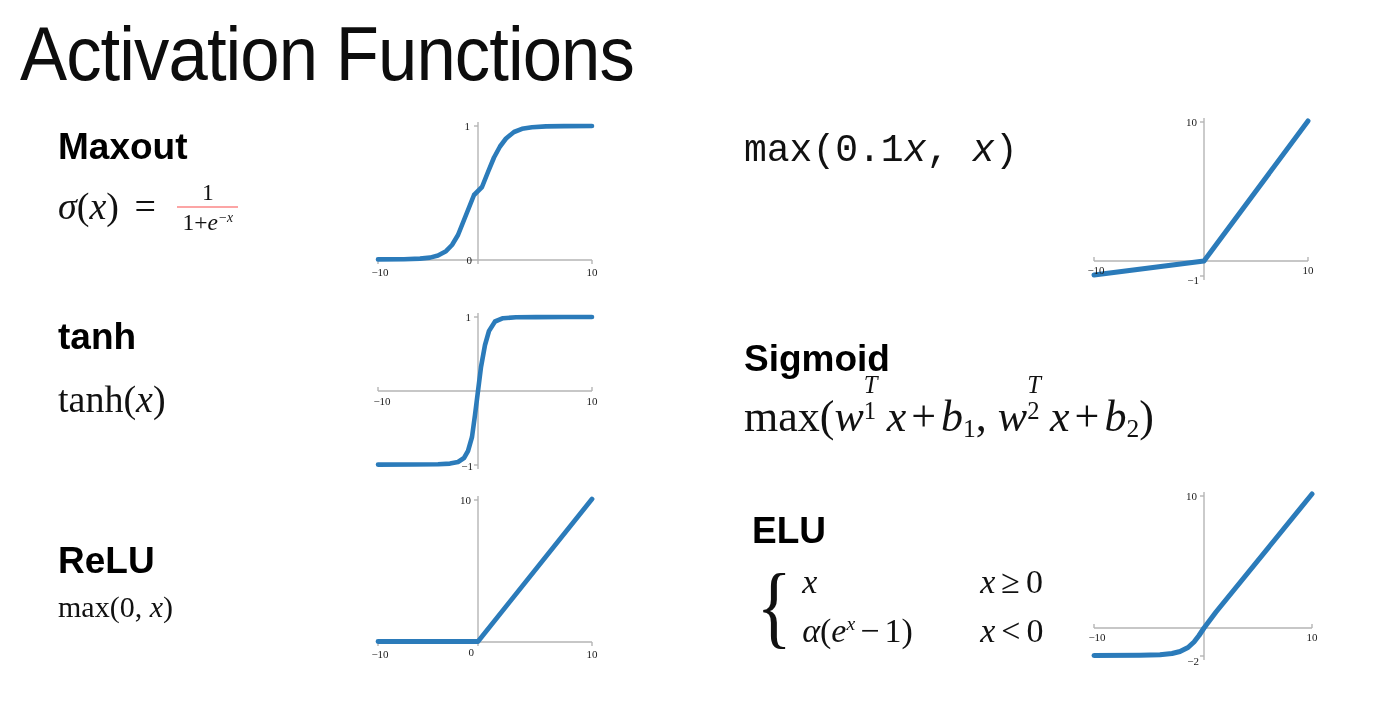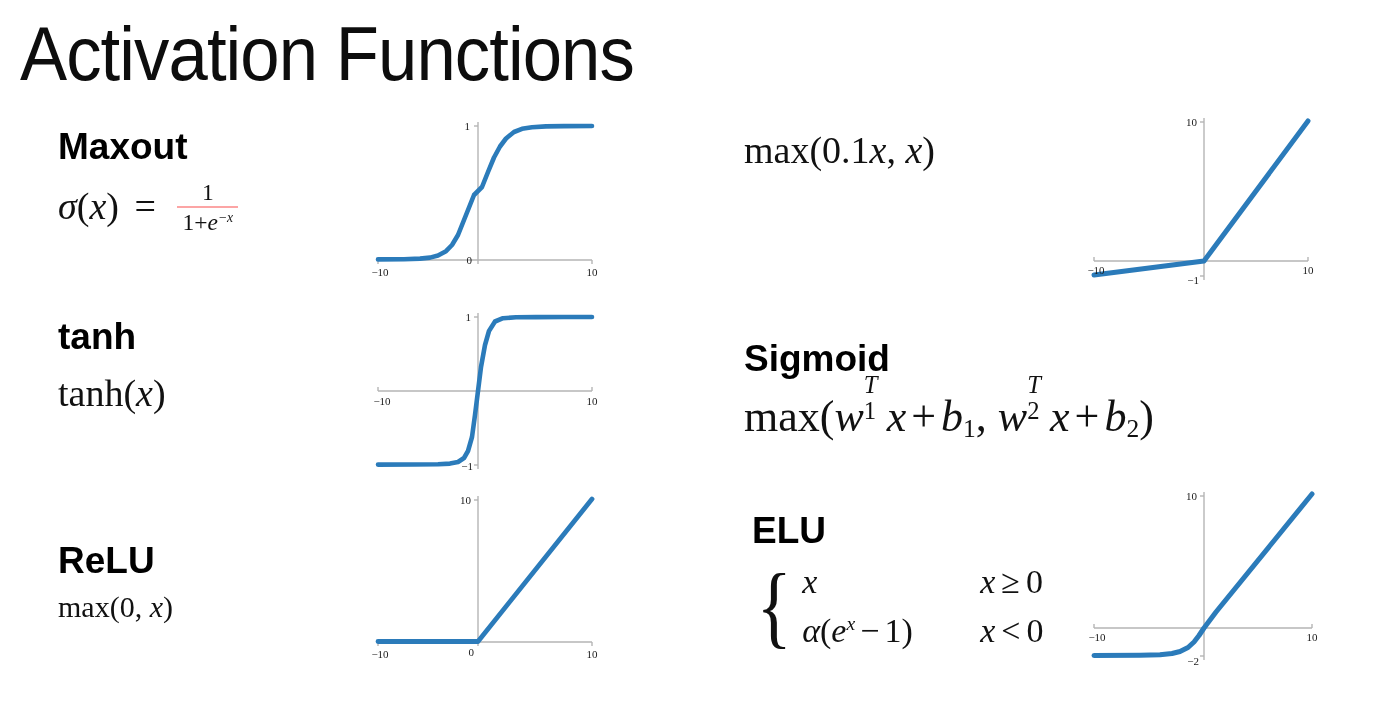--- a/index.html
+++ b/index.html
@@ -159,21 +159,21 @@
     <path d="M14,147.4 L40,147.2 L56,146.6 L66,145.6 L74,143.5 L82,139.2 L88,133.0 L94,123.0 L100,108.0 L106,93.0 L110,83.0 L114,79.0 L118,75.0 L124,60.0 L130,45.5 L136,34.5 L142,26.5 L150,20.0 L158,16.8 L168,15.2 L182,14.4 L200,14.1 L228,14.0" fill="none" stroke="#2b7bba" stroke-width="4.6" stroke-linecap="round" stroke-linejoin="round"></path>
     <text class="tick-label" x="106" y="18" text-anchor="end">1</text>
     <text class="tick-label" x="108" y="152" text-anchor="end">0</text>
     <text class="tick-label" x="16" y="164" text-anchor="middle">−10</text>
     <text class="tick-label" x="228" y="164" text-anchor="middle">10</text>
   </svg>
 </div>
 
 <div class="cell" style="left:58px; top:318px;">
   <div class="fn-name">tanh</div>
-  <div class="formula" style="margin-top:16px;">
+  <div class="formula" style="margin-top:22px;">
     <span class="op">tanh</span><span class="op">(</span><span class="mathvar">x</span><span class="op">)</span>
   </div>
 </div>
 
 <div class="plot" style="left:364px; top:305px;">
   <svg width="245" height="172" viewBox="0 0 245 172">
     <g>
       <line x1="14" y1="86" x2="228" y2="86" stroke="#b5b5b5" stroke-width="1.4"></line>
       <line x1="114" y1="8" x2="114" y2="164" stroke="#b5b5b5" stroke-width="1.4"></line>
       <line x1="110" y1="12" x2="114" y2="12" stroke="#b5b5b5" stroke-width="1.4"></line>
@@ -207,21 +207,21 @@
     </g>
     <path d="M14,157.5 L114,157.5 L228,15" fill="none" stroke="#2b7bba" stroke-width="4.8" stroke-linecap="round" stroke-linejoin="round"></path>
     <text class="tick-label" x="107" y="20" text-anchor="end">10</text>
     <text class="tick-label" x="110" y="172" text-anchor="end">0</text>
     <text class="tick-label" x="16" y="174" text-anchor="middle">−10</text>
     <text class="tick-label" x="228" y="174" text-anchor="middle">10</text>
   </svg>
 </div>
 
 <div class="cell" style="left:744px; top:122px;">
-  <div class="formula" style="margin-top:8px;">
+  <div class="formula" style="margin-top:8px;font-family:Liberation Mono, monospace;">
     <span class="op">max</span><span class="op">(</span><span class="op">0.1</span><span class="mathvar">x</span><span class="op">,</span>&nbsp;<span class="mathvar">x</span><span class="op">)</span>
   </div>
 </div>
 
 <div class="plot" style="left:1068px; top:104px;">
   <svg width="255" height="190" viewBox="0 0 255 190">
     <g>
       <line x1="26" y1="157" x2="240" y2="157" stroke="#b5b5b5" stroke-width="1.4"></line>
       <line x1="136" y1="14" x2="136" y2="176" stroke="#b5b5b5" stroke-width="1.4"></line>
       <line x1="132" y1="18" x2="136" y2="18" stroke="#b5b5b5" stroke-width="1.4"></line>

